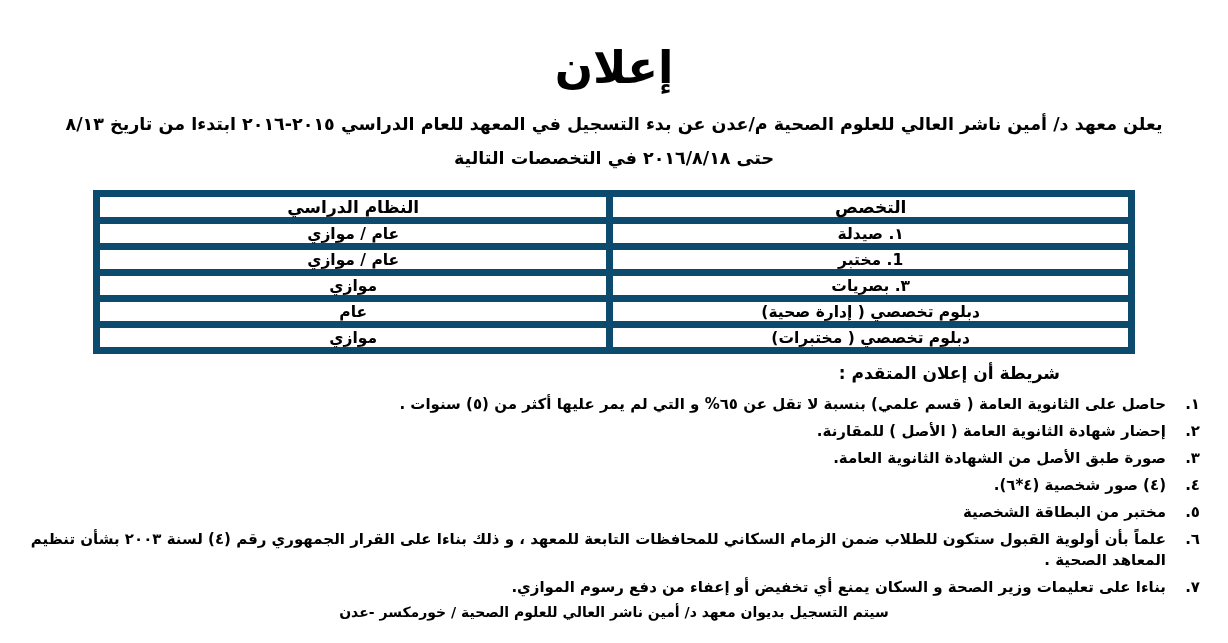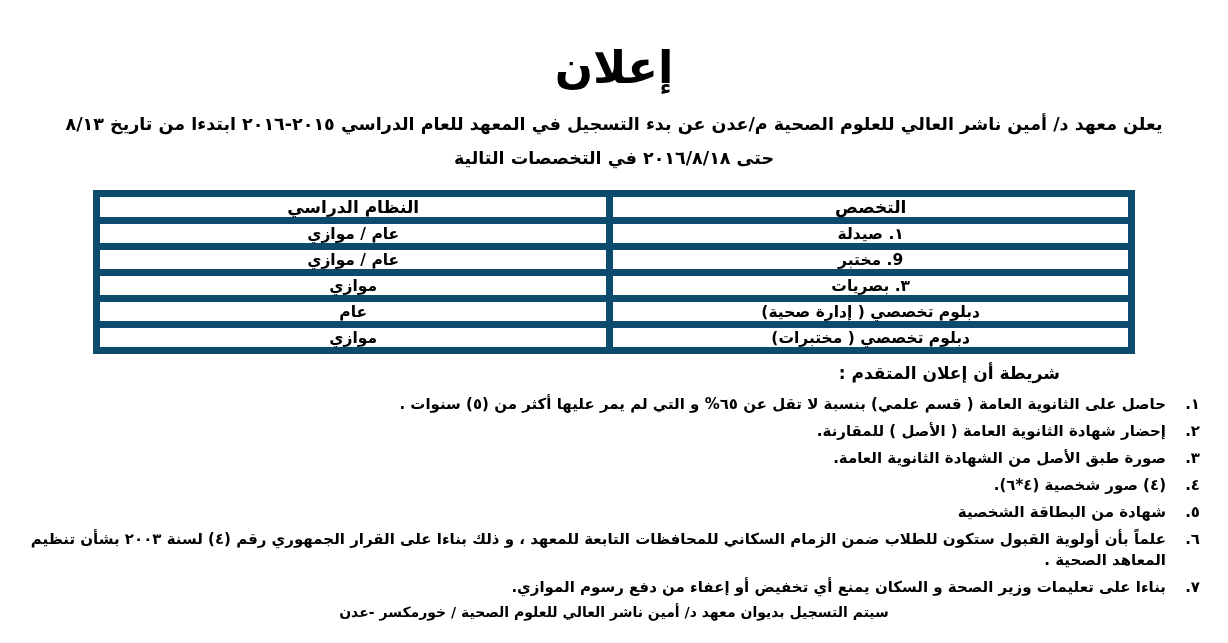--- a/index.html
+++ b/index.html
@@ -90,21 +90,21 @@
         <th class="col-spec">التخصص</th>
         <th class="col-sys">النظام الدراسي</th>
       </tr>
     </thead>
     <tbody>
       <tr>
         <td>١. صيدلة</td>
         <td>عام / موازي</td>
       </tr>
       <tr>
-        <td>9. مختبر</td>
+        <td>1. مختبر</td>
         <td>عام / موازي</td>
       </tr>
       <tr>
         <td>٣. بصريات</td>
         <td>موازي</td>
       </tr>
       <tr>
         <td>دبلوم تخصصي ( إدارة صحية)</td>
         <td>عام</td>
       </tr>
@@ -129,21 +129,21 @@
     <div class="cond-item">
       <span class="cond-num">٣.</span>
       <span class="cond-text">صورة طبق الأصل من الشهادة الثانوية العامة.</span>
     </div>
     <div class="cond-item">
       <span class="cond-num">٤.</span>
       <span class="cond-text">(٤) صور شخصية (٤*٦).</span>
     </div>
     <div class="cond-item">
       <span class="cond-num">٥.</span>
-      <span class="cond-text">شهادة من البطاقة الشخصية</span>
+      <span class="cond-text">مختبر من البطاقة الشخصية</span>
     </div>
     <div class="cond-item">
       <span class="cond-num">٦.</span>
       <span class="cond-text">علماً بأن أولوية القبول ستكون للطلاب ضمن الزمام السكاني للمحافظات التابعة للمعهد ، و ذلك بناءا على القرار الجمهوري رقم (٤) لسنة ٢٠٠٣ بشأن تنظيم المعاهد الصحية .</span>
     </div>
     <div class="cond-item">
       <span class="cond-num">٧.</span>
       <span class="cond-text">بناءا على تعليمات وزير الصحة و السكان يمنع أي تخفيض أو إعفاء من دفع رسوم الموازي.</span>
     </div>
   </div>

